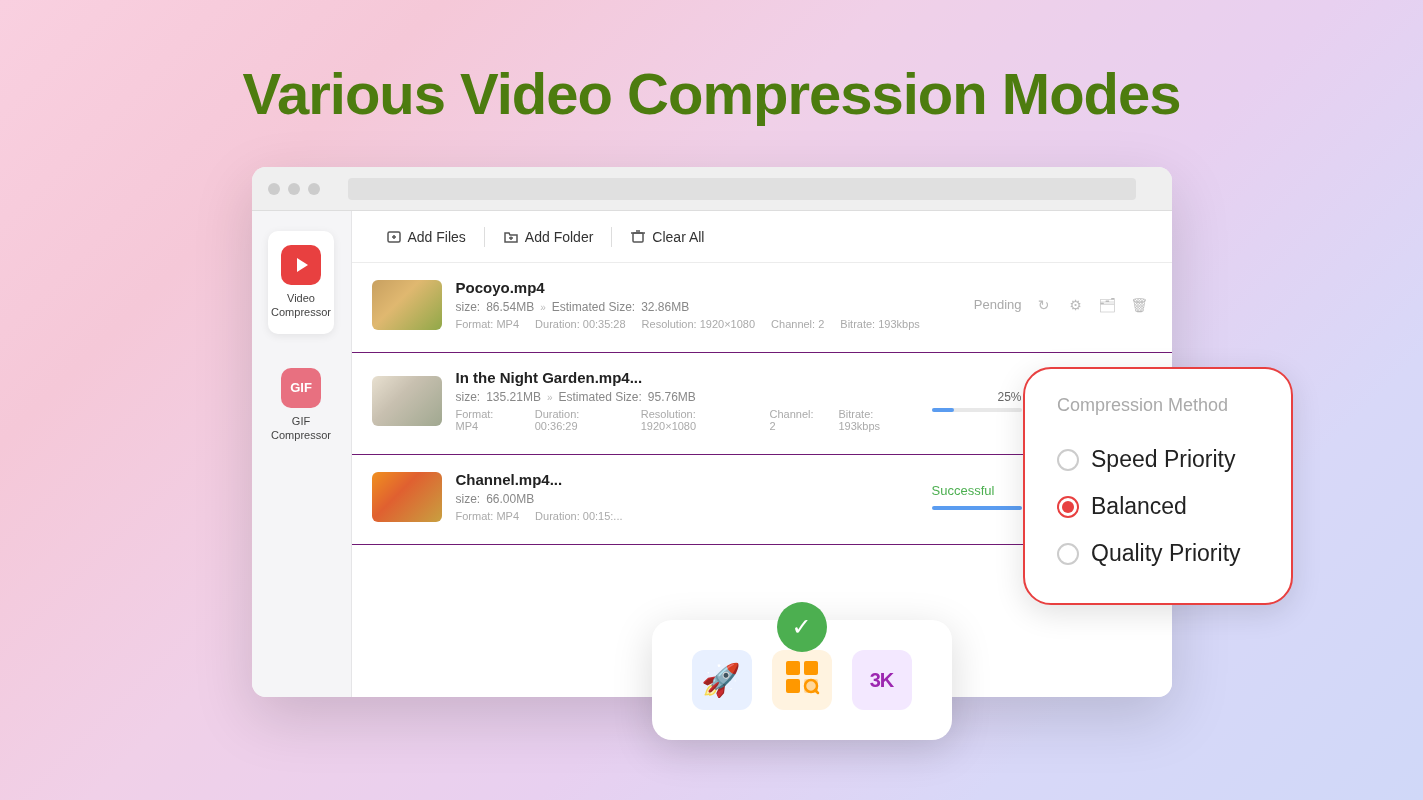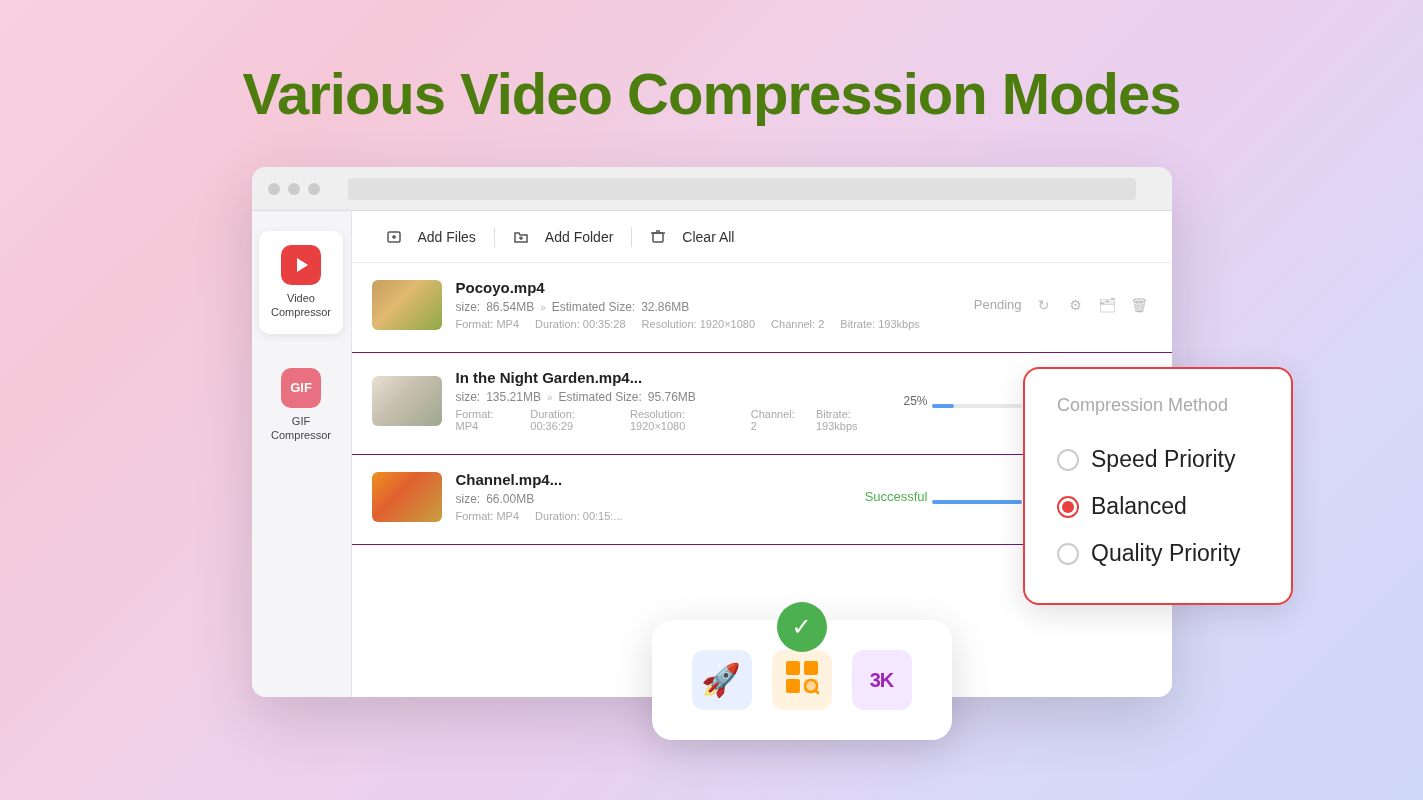--- a/index.html
+++ b/index.html
@@ -87,21 +87,21 @@
     }
 
     .sidebar-item {
       display: flex;
       flex-direction: column;
       align-items: center;
       gap: 6px;
       padding: 14px 10px;
       border-radius: 10px;
       cursor: pointer;
-      width: 84px;
+      width: 66px;
     }
 
     .sidebar-item.active {
       background: #fff;
       box-shadow: 0 2px 8px rgba(0,0,0,0.08);
     }
 
     .sidebar-icon {
       width: 40px;
       height: 40px;
@@ -140,21 +140,21 @@
       display: flex;
       align-items: center;
       padding: 0 20px;
       gap: 0;
       border-bottom: 1px solid #ececec;
     }
 
     .toolbar-btn {
       display: flex;
       align-items: center;
-      gap: 16px;
+      gap: 6px;
       padding: 8px 14px;
       cursor: pointer;
       font-size: 14px;
       color: #333;
       border: none;
       background: none;
       white-space: nowrap;
     }
 
     .toolbar-divider {
@@ -252,21 +252,21 @@
       gap: 10px;
     }
 
     .status-pending {
       font-size: 13px;
       color: #aaa;
     }
 
     .status-progress {
       display: flex;
-      flex-direction: row;
+      flex-direction: column;
       align-items: flex-end;
       gap: 4px;
     }
 
     .progress-pct {
       font-size: 12px;
       color: #666;
     }
 
     .progress-bar-bg {
@@ -313,21 +313,21 @@
       font-size: 14px;
     }
 
     
     .compression-panel {
       position: absolute;
       top: 200px;
       right: 130px;
       background: #fff;
       border: 2px solid #e84040;
-      border-radius: 16px;
+      border-radius: 28px;
       padding: 26px 32px;
       width: 270px;
       box-shadow: 0 8px 30px rgba(0,0,0,0.12);
       z-index: 10;
     }
 
     .compression-title {
       font-size: 18px;
       color: #aaa;
       font-weight: 400;
@@ -574,21 +574,21 @@
                 <div class="file-sizes">
                   <span>size:</span>
                   <span>66.00MB</span>
                 </div>
                 <div class="file-meta">
                   <span>Format: <span>MP4</span></span>
                   <span>Duration: <span>00:15:...</span></span>
                 </div>
               </div>
               <div class="file-status">
-                <div style="display:flex;flex-direction:row;align-items:flex-end;gap:4px;">
+                <div style="display:flex;flex-direction:column;align-items:flex-start;gap:4px;">
                   <span class="status-success">Successful</span>
                   <div class="success-bar"></div>
                 </div>
                 <div class="action-icons">
                   <span class="action-icon">↻</span>
                   <span class="action-icon">⚙</span>
                   <span class="action-icon">🗂</span>
                   <span class="action-icon">🗑</span>
                 </div>
               </div>

